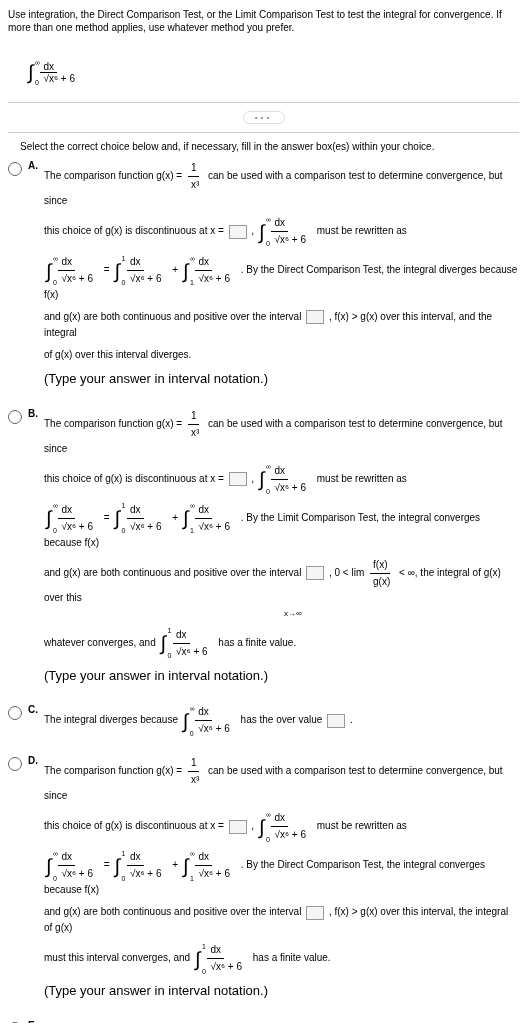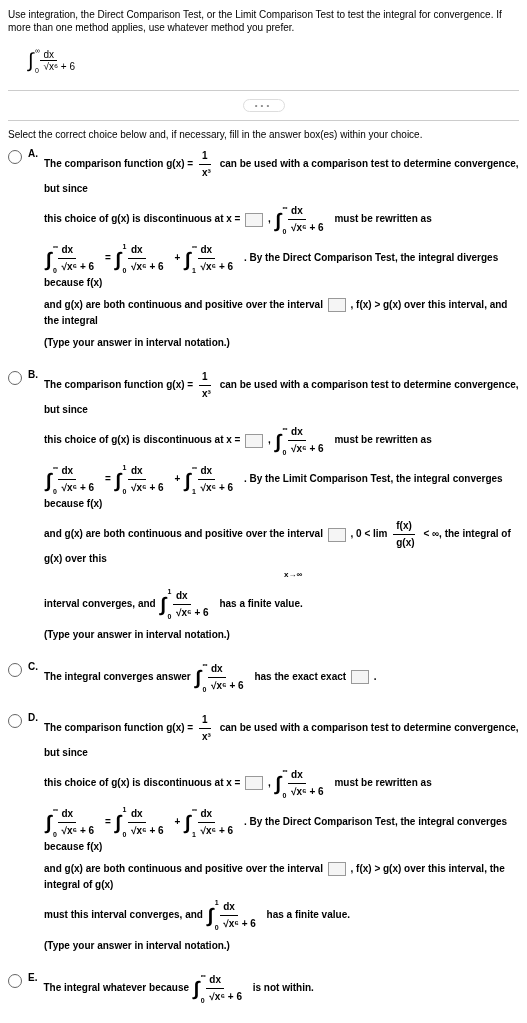--- a/index.html
+++ b/index.html
@@ -5,21 +5,21 @@
 body {
   font-family: Arial, sans-serif;
   font-size: 10px;
   margin: 0;
   padding: 8px;
   width: 527px;
   box-sizing: border-box;
   color: #000;
 }
 .question-text {
-  margin-bottom: 10px;
+  margin-bottom: 22px;
   line-height: 1.3;
 }
 .integral-display {
   display: inline-flex;
   align-items: center;
   margin: 5px 0 10px 20px;
 }
 .frac {
   display: inline-flex;
   flex-direction: column;
@@ -41,21 +41,21 @@
   margin: 4px 0;
   border: 1px solid #ddd;
   border-radius: 10px;
   width: 40px;
   margin-left: auto;
   margin-right: auto;
   font-size: 8px;
   padding: 1px 0;
 }
 .select-text {
-  margin: 8px 0;
+  margin: 8px 12px;
 }
 .choice {
   display: flex;
   margin-bottom: 12px;
   align-items: flex-start;
 }
 .radio {
   width: 12px;
   height: 12px;
   border: 1px solid #666;
@@ -64,34 +64,33 @@
   margin-top: 2px;
 }
 .choice-label {
   font-weight: bold;
   margin: 0 6px;
   flex-shrink:0;
 }
 .choice-body {
   flex: 1;
   line-height: 1.6;
-  font-weight: bold;
 }
 .input-box {
   display: inline-block;
   width: 16px;
   height: 12px;
   border: 1px solid #999;
   background: #f5f5f5;
   vertical-align: middle;
   margin: 0 2px;
 }
 .type-note {
   color: #000;
-  font-size: 10px;
+  font-size: 13px;
 }
 .int-inline {
   display: inline-flex;
   align-items: center;
   vertical-align: middle;
   margin: 0 2px;
 }
 .int-char {
   font-size: 20px;
   position: relative;
@@ -171,20 +170,21 @@
             <span class="den">√x⁶ + 6</span>
           </span>
         </span>
       <span>. By the Direct Comparison Test, the integral diverges because f(x)</span>
     </div>
     <div>
       <span>and g(x) are both continuous and positive over the interval</span>
       <span class="input-box"></span>
       <span>, f(x) &gt; g(x) over this interval, and the integral</span>
     </div>
+    <div><span>of g(x) over this interval diverges.</span></div>
     <div class="type-note">(Type your answer in interval notation.)</div>
   </div>
 </div>
 
 
 <div class="choice">
   <div class="radio"></div>
   <div class="choice-label">B.</div>
   <div class="choice-body">
     <div>
@@ -238,49 +238,49 @@
       <span class="input-box"></span>
       <span>, 0 &lt; lim</span>
       <span class="frac">
           <span class="num">f(x)</span>
           <span class="den">g(x)</span>
         </span>
       <span>&lt; ∞, the integral of g(x) over this</span>
     </div>
     <div style="font-size:8px; margin-top:-4px; margin-left:240px;">x→∞</div>
     <div>
-      <span>interval converges, and</span>
+      <span>whatever converges, and</span>
       <span class="int-inline">
           <span class="int-char">∫<span class="t">1</span><span class="b">0</span></span>
           <span class="frac">
             <span class="num">dx</span>
             <span class="den">√x⁶ + 6</span>
           </span>
         </span>
       <span>has a finite value.</span>
     </div>
     <div class="type-note">(Type your answer in interval notation.)</div>
   </div>
 </div>
 
 
 <div class="choice">
   <div class="radio"></div>
   <div class="choice-label">C.</div>
   <div class="choice-body">
     <div>
-      <span>The integral converges answer</span>
-      <span class="int-inline">
-          <span class="int-char">∫<span class="t">∞</span><span class="b">0</span></span>
-          <span class="frac">
-            <span class="num">dx</span>
-            <span class="den">√x⁶ + 6</span>
-          </span>
-        </span>
-      <span>has the exact exact</span>
+      <span>The integral diverges because</span>
+      <span class="int-inline">
+          <span class="int-char">∫<span class="t">∞</span><span class="b">0</span></span>
+          <span class="frac">
+            <span class="num">dx</span>
+            <span class="den">√x⁶ + 6</span>
+          </span>
+        </span>
+      <span>has the over value</span>
       <span class="input-box"></span>
       <span>.</span>
     </div>
   </div>
 </div>
 
 
 <div class="choice">
   <div class="radio"></div>
   <div class="choice-label">D.</div>

